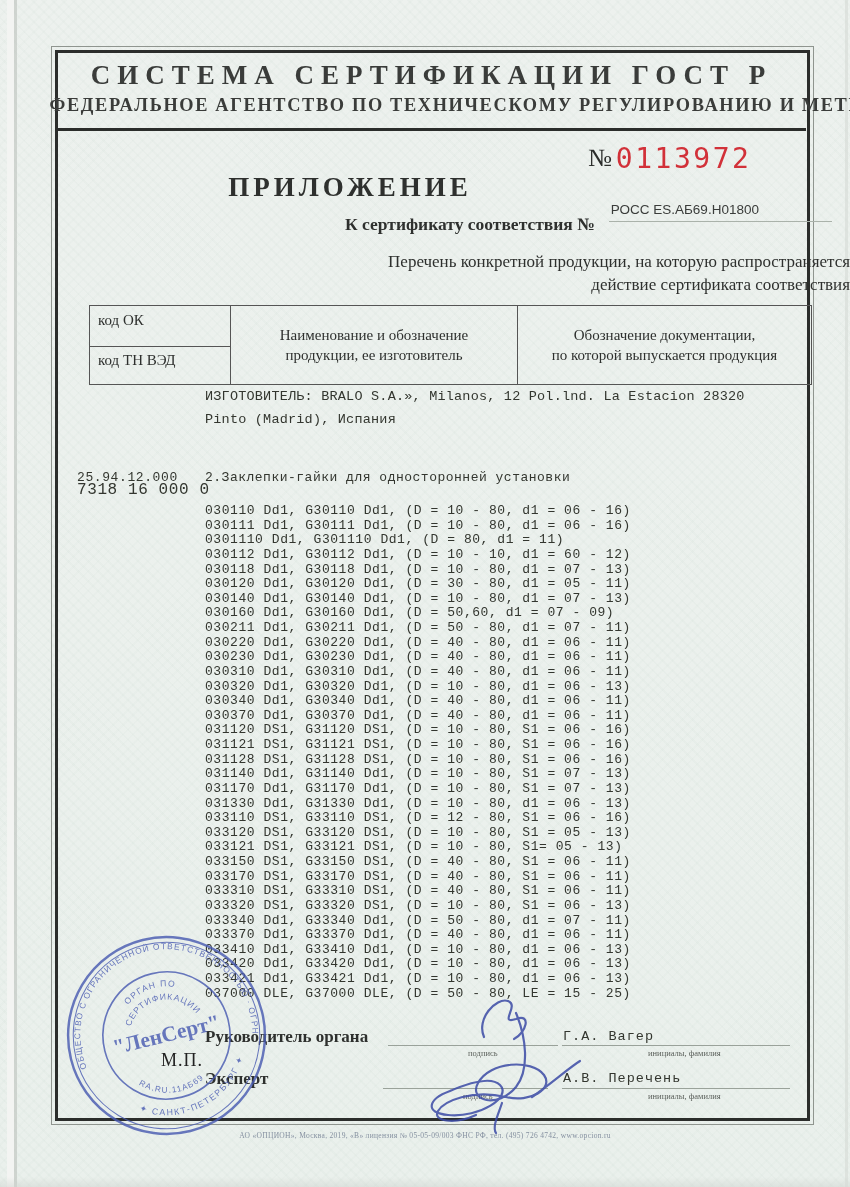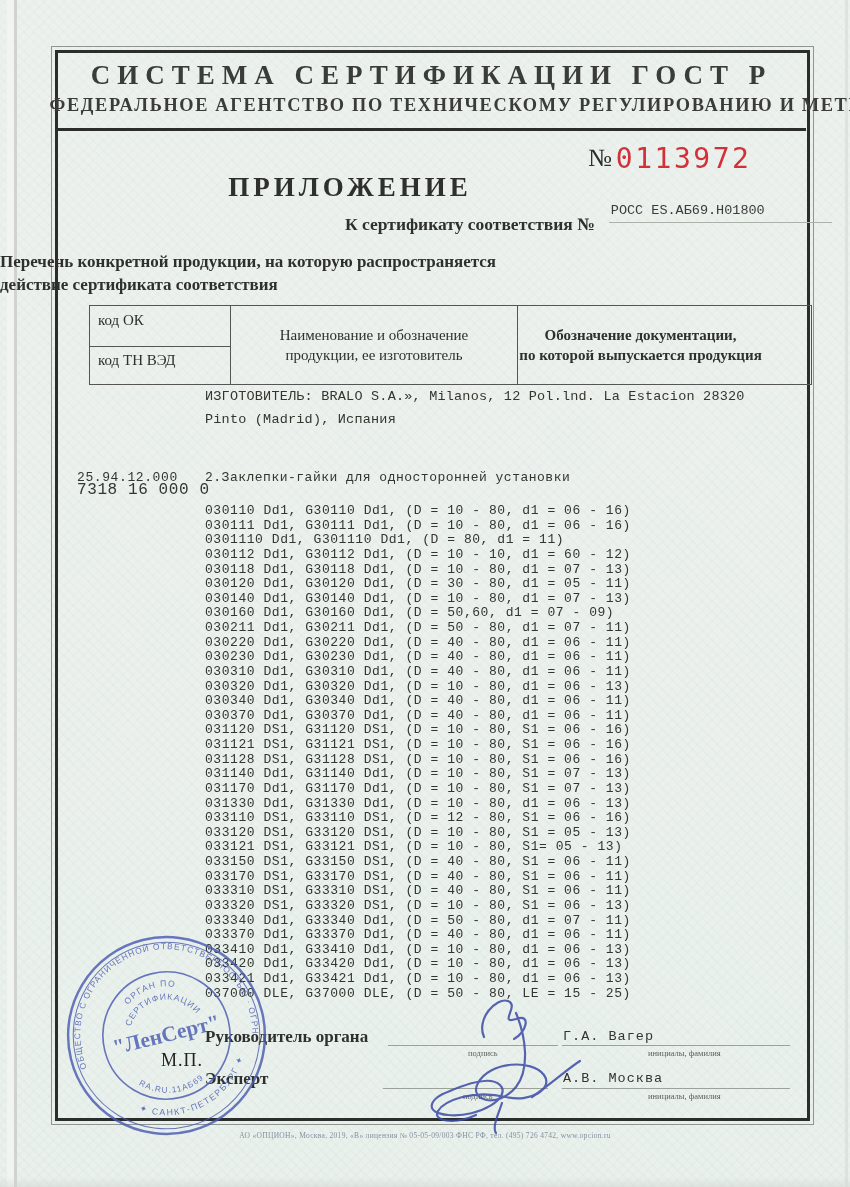--- a/index.html
+++ b/index.html
@@ -51,34 +51,34 @@
 
   .doc-title{
     position:absolute;left:0;top:172px;width:700px;text-align:center;
     font-size:27px;font-weight:bold;letter-spacing:4px;color:#2e302e;
   }
 
   .cert-line{position:absolute;left:345px;top:200px;white-space:nowrap;}
   .cert-label{display:inline-block;font-size:17.5px;font-weight:bold;color:#2e302e;padding-top:14px;}
   .cert-value-stack{display:inline-block;margin-left:10px;vertical-align:top;text-align:left;}
   .cert-value{
-    font-family:Liberation Mono, monospace;font-size:13.5px;color:#3a3c3a;
+    font-family:Liberation Sans, sans-serif;font-size:13.5px;color:#3a3c3a;
     padding:0 6px 4px 2px;border-bottom:1px solid #aab2aa;min-width:215px;display:inline-block;
   }
 
   .subtitle{
-    position:absolute;left:0;top:250px;width:850px;text-align:left;
-    font-size:17px;font-weight:bold;color:#2e302e;line-height:23px;
+    position:absolute;left:0;top:250px;width:850px;text-align:right;
+    font-size:17px;font-weight:normal;color:#2e302e;line-height:23px;
   }
 
   .prod-table{position:absolute;left:69px;top:305px;width:721px;height:78px;border:1px solid #555;margin-left:20px;}
   .pt-col{position:absolute;top:0;height:100%;box-sizing:border-box;}
   .pt-col1{left:0;width:141px;border-right:1px solid #555;}
   .pt-col2{left:141px;width:287px;border-right:1px solid #555;}
-  .pt-col3{left:404px;width:293px;font-weight:bold;}
+  .pt-col3{left:428px;width:293px;}
   .pt-cell{font-size:15px;color:#2e302e;}
   .pt-c1a{position:absolute;left:8px;top:6px;}
   .pt-divider{position:absolute;left:0;top:40px;width:100%;border-top:1px solid #555;}
   .pt-c1b{position:absolute;left:8px;top:46px;}
   .pt-center{display:flex;flex-direction:column;justify-content:center;align-items:center;height:100%;text-align:center;line-height:20px;}
 
   .mono{font-family:"Liberation Mono", monospace;color:#33362f;}
   .manufacturer{position:absolute;left:205px;top:385px;font-size:13.5px;line-height:23px;letter-spacing:0.2px;}
 
   .code-ok{position:absolute;left:77px;top:470px;font-size:13px;letter-spacing:0.6px;}
@@ -223,21 +223,21 @@
   <div class="sig-line name-line1"></div>
   <div class="sig-line sig-line2"></div>
   <div class="sig-line name-line2"></div>
 
   <div class="sig-caption cap-sign1">подпись</div>
   <div class="sig-caption cap-sign2">подпись</div>
   <div class="sig-caption cap-name1">инициалы, фамилия</div>
   <div class="sig-caption cap-name2">инициалы, фамилия</div>
 
   <div class="sig-name sig-name1 mono">Г.А. Вагер</div>
-  <div class="sig-name sig-name2 mono">А.В. Москва</div>
+  <div class="sig-name sig-name2 mono">А.В. Перечень</div>
 
   <div class="stamp-wrap">
     <svg viewBox="0 0 200 200">
       <defs>
         <path id="arcOuterTop" d="M 18,118 A 84,84 0 1 1 182,118" fill="none"></path>
         <path id="arcOuterBottom" d="M 32,138 A 78,78 0 0 0 168,138" fill="none"></path>
         <path id="arcInner1" d="M 52,100 A 48,48 0 0 1 148,100" fill="none"></path>
         <path id="arcInner2" d="M 63,102 A 37,37 0 0 1 137,102" fill="none"></path>
         <path id="arcRegNum" d="M 48,104 A 52,52 0 0 0 152,104" fill="none"></path>
       </defs>

